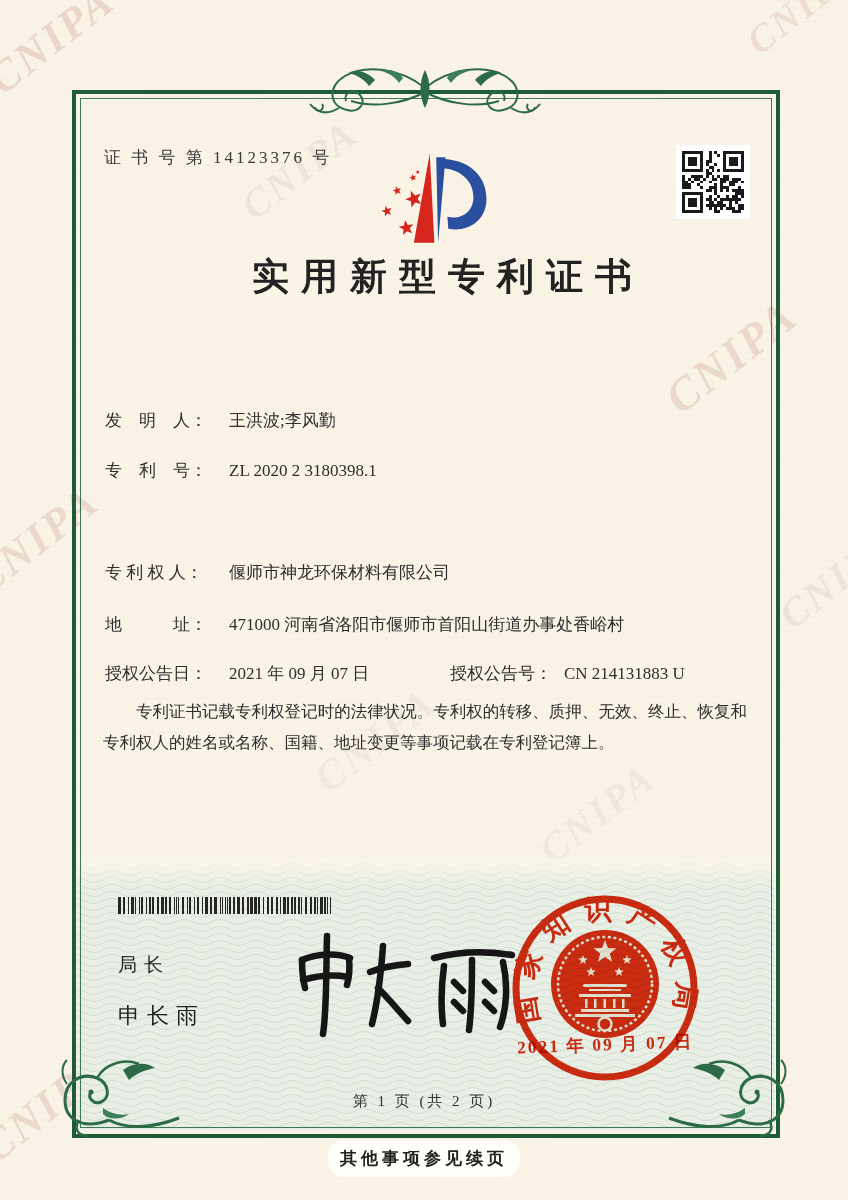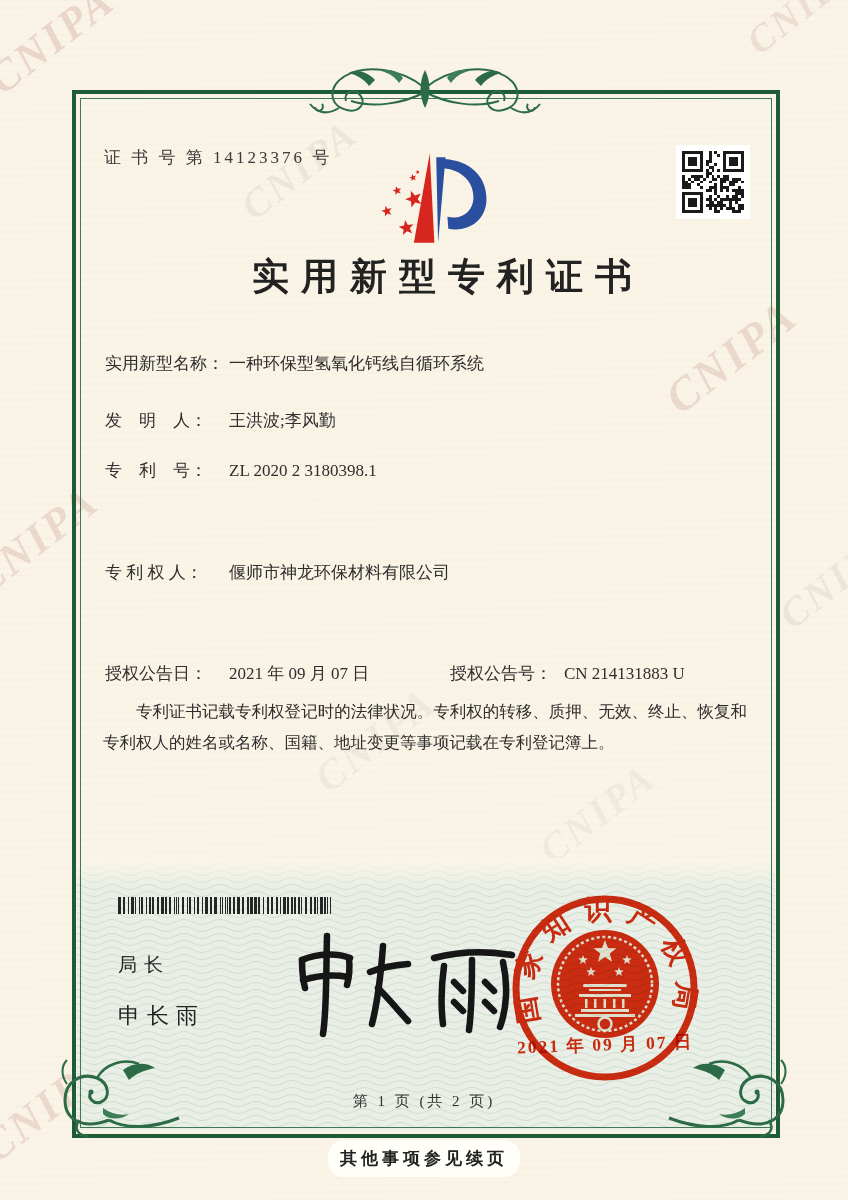--- a/index.html
+++ b/index.html
@@ -290,31 +290,31 @@
           <rect x="16" y="2" width="3" height="3"></rect>
           <rect x="0" y="14" width="7" height="7"></rect>
           <rect x="1" y="15" width="5" height="5" fill="#fff"></rect>
           <rect x="2" y="16" width="3" height="3"></rect>
         </g>
       </svg>
   </div>
 
   <div class="title">实用新型专利证书</div>
 
-  <div class="field-row r1">
-    <span class="lab">实用新型名称：</span><span>一种环保型氢氧化钙线自循环系统</span>
-  </div>
   <div class="field-row r2">
     <span class="lab">发　明　人：</span><span>王洪波;李风勤</span>
   </div>
   <div class="field-row r3">
     <span class="lab">专　利　号：</span><span>ZL 2020 2 3180398.1</span>
   </div>
   <div class="field-row r5">
     <span class="lab">专 利 权 人：</span><span>偃师市神龙环保材料有限公司</span>
+  </div>
+  <div class="field-row r6">
+    <span class="lab">地　　　址：</span><span>471000 河南省洛阳市偃师市首阳山街道办事处香峪村</span>
   </div>
   <div class="grant-row">
     <span class="g1">
       <span class="lab">授权公告日：</span><span>2021 年 09 月 07 日</span>
     </span>
     <span class="g2">
       <span class="lab">授权公告号：</span><span>CN 214131883 U</span>
     </span>
   </div>
 

